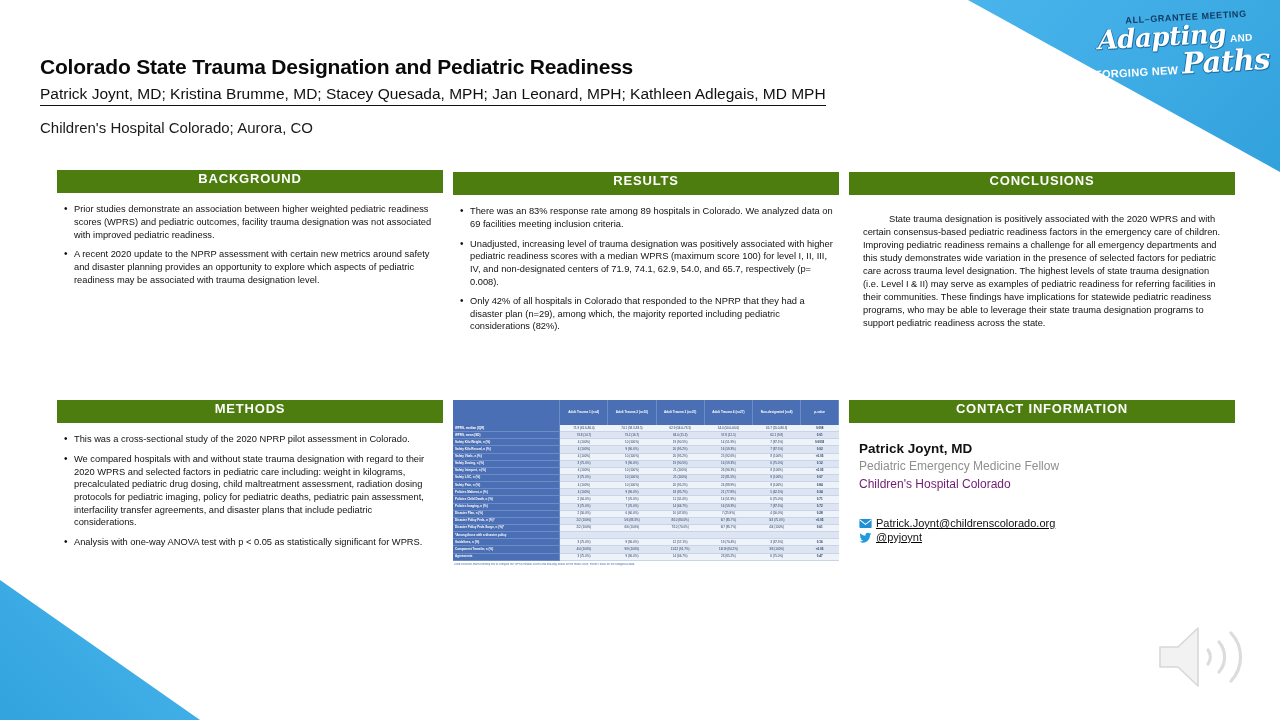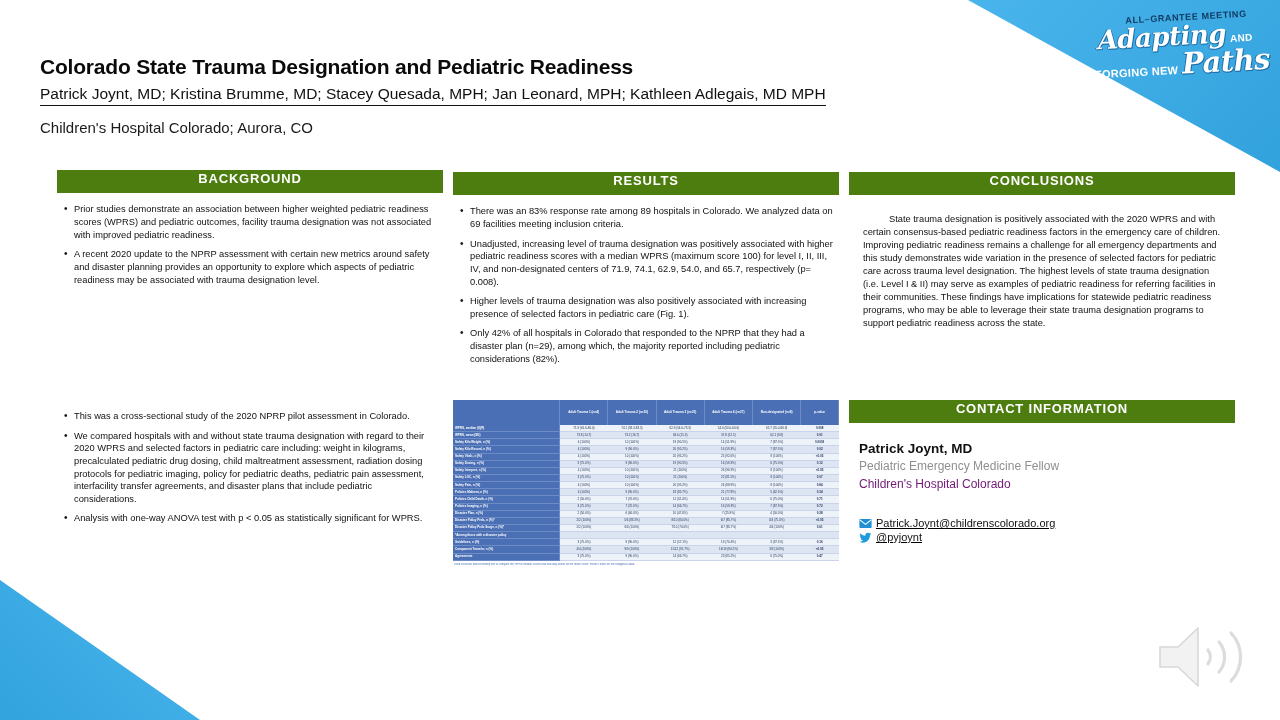--- a/index.html
+++ b/index.html
@@ -201,34 +201,34 @@
       </ul>
     </div>
   </section>
 
   <section class="panel" id="p-results">
     <div class="panel-head">RESULTS</div>
     <div class="panel-body">
       <ul class="bullets">
         <li>There was an 83% response rate among 89 hospitals in Colorado. We analyzed data on 69 facilities meeting inclusion criteria.</li>
         <li>Unadjusted, increasing level of trauma designation was positively associated with higher pediatric readiness scores with a median WPRS (maximum score 100) for level I, II, III, IV, and non-designated centers of 71.9, 74.1, 62.9, 54.0, and 65.7, respectively (p= 0.008).</li>
-        <li>Higher levels of trauma designation was also positively associated with increasing presence of selected factors in pediatric care (Fig. 1).</li>
         <li>Only 42% of all hospitals in Colorado that responded to the NPRP that they had a disaster plan (n=29), among which, the majority reported including pediatric considerations (82%).</li>
       </ul>
     </div>
   </section>
 
   <section class="panel" id="p-conclusions">
     <div class="panel-head">CONCLUSIONS</div>
     <div class="panel-body">
       <p class="para">State trauma designation is positively associated with the 2020 WPRS and with certain consensus-based pediatric readiness factors in the emergency care of children. Improving pediatric readiness remains a challenge for all emergency departments and this study demonstrates wide variation in the presence of selected factors for pediatric care across trauma level designation. The highest levels of state trauma designation (i.e. Level I &amp; II) may serve as examples of pediatric readiness for referring facilities in their communities. These findings have implications for statewide pediatric readiness programs, who may be able to leverage their state trauma designation programs to support pediatric readiness across the state.</p>
     </div>
   </section>
 
   <section class="panel" id="p-methods">
+    <div class="panel-head">METHODS</div>
     <div class="panel-body">
       <ul class="bullets">
         <li>This was a cross-sectional study of the 2020 NPRP pilot assessment in Colorado.</li>
         <li>We compared hospitals with and without state trauma designation with regard to their 2020 WPRS and selected factors in pediatric care including: weight in kilograms, precalculated pediatric drug dosing, child maltreatment assessment, radiation dosing protocols for pediatric imaging, policy for pediatric deaths, pediatric pain assessment, interfacility transfer agreements, and disaster plans that include pediatric considerations.</li>
         <li>Analysis with one-way ANOVA test with p &lt; 0.05 as statistically significant for WPRS.</li>
       </ul>
     </div>
   </section>
 
   <div id="p-table">

